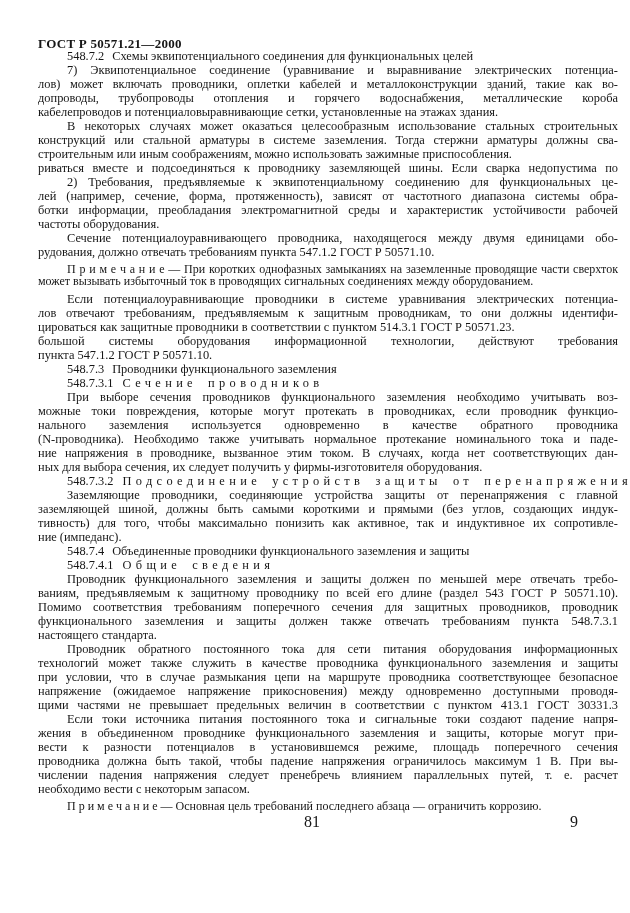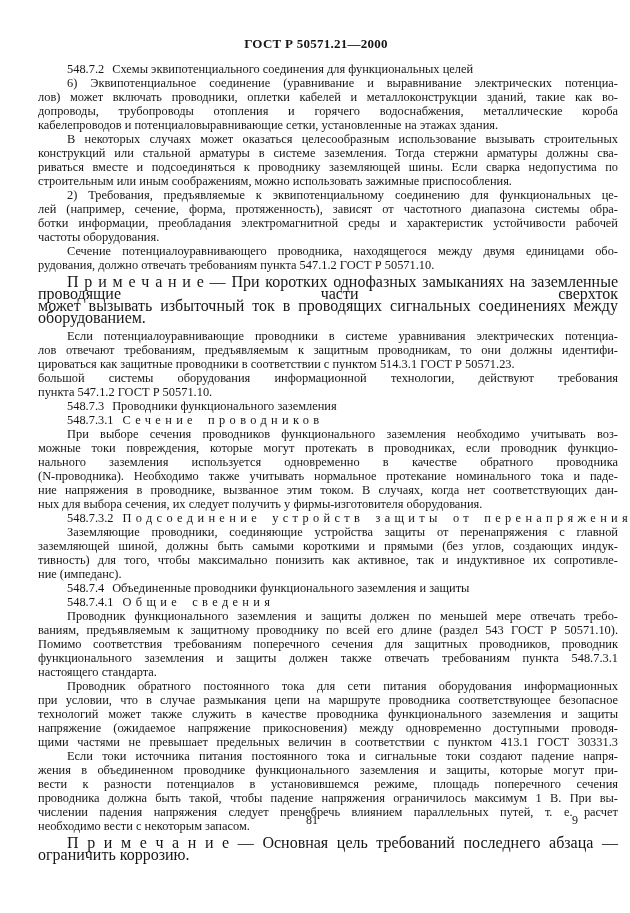--- a/index.html
+++ b/index.html
@@ -10,65 +10,65 @@
     background: #ffffff;
     font-family: "Liberation Serif", serif;
     color: #161616;
     overflow: hidden;
   }
   .doc-header {
     position: absolute;
     top: 36px;
     left: 38px;
     width: 556px;
-    text-align: center;
+    text-align: left;
     font-size: 13px;
     font-weight: bold;
     letter-spacing: 0.02em;
     white-space: nowrap;
   }
   .doc-body {
     position: absolute;
-    top: 62px;
+    top: 49px;
     left: 38px;
     width: 580px;
     font-size: 12.4px;
     line-height: 14px;
   }
   .block { margin: 0; }
   .para .line, .note .line {
     display: block;
     text-align: justify;
     text-align-last: justify;
   }
   .para .line.first, .note .line.first { text-indent: 29px; }
   .para .line.last, .note .line.last { text-align-last: auto; }
   .note {
-    font-size: 16px;
+    font-size: 12px;
     line-height: 12px;
     margin: 4px 0 5px 0;
   }
   .heading {
     text-indent: 29px;
     white-space: nowrap;
   }
   .heading .htext { padding-left: 8px; }
   .heading-spaced .htext {
     letter-spacing: 0.35em;
     word-spacing: 0.30em;
     padding-left: 9px;
     font-family: Liberation Serif, serif;
   }
   .doc-footer {
     position: absolute;
     top: 813px;
     left: 38px;
     width: 580px;
     height: 16px;
-    font-size: 12px;
+    font-size: 16px;
   }
   .page-num-center {
     position: absolute;
     left: 0;
     right: 32px;
     text-align: center;
   }
   .page-num-right {
     position: absolute;
     right: 40px;
@@ -77,30 +77,30 @@
 </style>
 </head>
 <body>
 
 <div class="page">
   <div class="doc-header">ГОСТ Р 50571.21—2000</div>
 
   <div class="doc-body" id="doc-body">
       <div class="block heading"><span class="hnum">548.7.2</span><span class="htext">Схемы эквипотенциального соединения для функциональных целей</span></div>
       <div class="block para">
-        <span class="line first">6) Эквипотенциальное соединение (уравнивание и выравнивание электрических потенциа-</span>
+        <span class="line first">7) Эквипотенциальное соединение (уравнивание и выравнивание электрических потенциа-</span>
         <span class="line">лов) может включать проводники, оплетки кабелей и металлоконструкции зданий, такие как во-</span>
         <span class="line">допроводы, трубопроводы отопления и горячего водоснабжения, металлические короба</span>
         <span class="line last">кабелепроводов и потенциаловыравнивающие сетки, установленные на этажах здания.</span>
       </div>
       <div class="block para">
-        <span class="line first">В некоторых случаях может оказаться целесообразным использование вызывать строительных</span>
+        <span class="line first">В некоторых случаях может оказаться целесообразным использование стальных строительных</span>
         <span class="line">конструкций или стальной арматуры в системе заземления. Тогда стержни арматуры должны сва-</span>
+        <span class="line last">строительным или иным соображениям, можно использовать зажимные приспособления.</span>
         <span class="line">риваться вместе и подсоединяться к проводнику заземляющей шины. Если сварка недопустима по</span>
-        <span class="line last">строительным или иным соображениям, можно использовать зажимные приспособления.</span>
       </div>
       <div class="block para">
         <span class="line first">2) Требования, предъявляемые к эквипотенциальному соединению для функциональных це-</span>
         <span class="line">лей (например, сечение, форма, протяженность), зависят от частотного диапазона системы обра-</span>
         <span class="line">ботки информации, преобладания электромагнитной среды и характеристик устойчивости рабочей</span>
         <span class="line last">частоты оборудования.</span>
       </div>
       <div class="block para">
         <span class="line first">Сечение потенциалоуравнивающего проводника, находящегося между двумя единицами обо-</span>
         <span class="line last">рудования, должно отвечать требованиям пункта 547.1.2 ГОСТ Р 50571.10.</span>
@@ -139,22 +139,22 @@
       <div class="block heading heading-spaced"><span class="hnum">548.7.4.1</span><span class="htext">Общие сведения</span></div>
       <div class="block para">
         <span class="line first">Проводник функционального заземления и защиты должен по меньшей мере отвечать требо-</span>
         <span class="line">ваниям, предъявляемым к защитному проводнику по всей его длине (раздел 543 ГОСТ Р 50571.10).</span>
         <span class="line">Помимо соответствия требованиям поперечного сечения для защитных проводников, проводник</span>
         <span class="line">функционального заземления и защиты должен также отвечать требованиям пункта 548.7.3.1</span>
         <span class="line last">настоящего стандарта.</span>
       </div>
       <div class="block para">
         <span class="line first">Проводник обратного постоянного тока для сети питания оборудования информационных</span>
+        <span class="line">технологий может также служить в качестве проводника функционального заземления и защиты</span>
         <span class="line">при условии, что в случае размыкания цепи на маршруте проводника соответствующее безопасное</span>
-        <span class="line">технологий может также служить в качестве проводника функционального заземления и защиты</span>
         <span class="line">напряжение (ожидаемое напряжение прикосновения) между одновременно доступными проводя-</span>
         <span class="line">щими частями не превышает предельных величин в соответствии с пунктом 413.1 ГОСТ 30331.3</span>
       </div>
       <div class="block para">
         <span class="line first">Если токи источника питания постоянного тока и сигнальные токи создают падение напря-</span>
         <span class="line">жения в объединенном проводнике функционального заземления и защиты, которые могут при-</span>
         <span class="line">вести к разности потенциалов в установившемся режиме, площадь поперечного сечения</span>
         <span class="line">проводника должна быть такой, чтобы падение напряжения ограничилось максимум 1 В. При вы-</span>
         <span class="line">числении падения напряжения следует пренебречь влиянием параллельных путей, т. е. расчет</span>
         <span class="line last">необходимо вести с некоторым запасом.</span>

